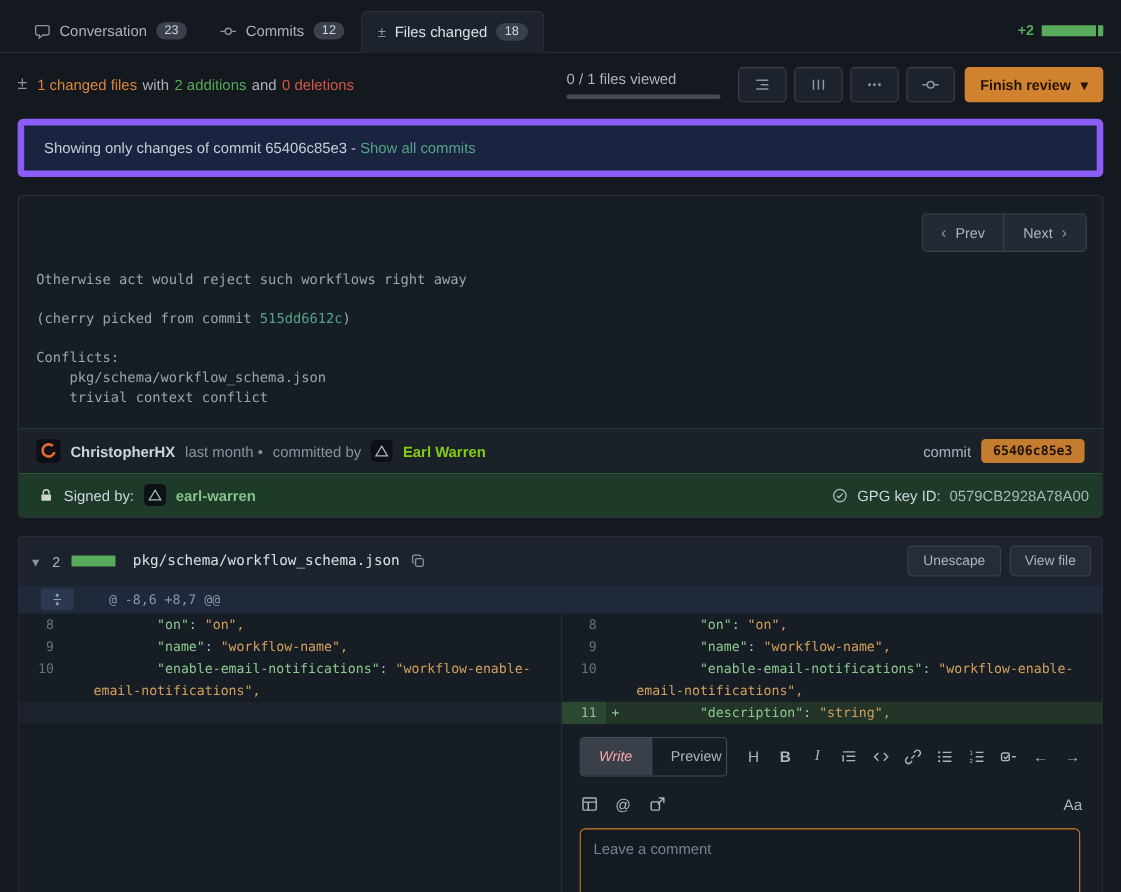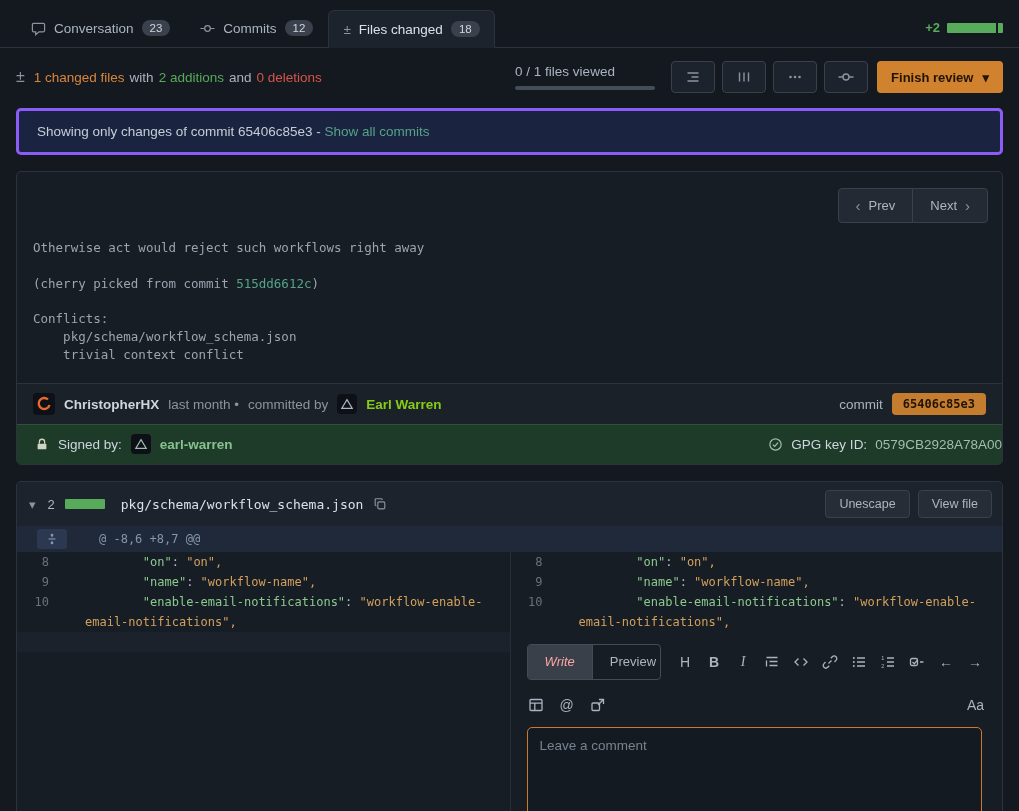--- a/index.html
+++ b/index.html
@@ -37,21 +37,21 @@
   .review-tools { margin-left:auto; display:flex; align-items:center; gap:7px; }
   .viewed { display:flex; flex-direction:column; align-items:flex-start; gap:7px; margin-right:9px; }
   .viewed .vtext { color:#aab4bf; }
   .viewed .vbar { width:140px; height:4px; border-radius:2px; background:#434c57; }
   .iconbtn { width:44px; height:32px; display:flex; align-items:center; justify-content:center;
              background:#1d232c; border:1px solid #3a414c; border-radius:4px; color:#8b949e; cursor:pointer; }
   .finish-btn { height:16px; display:flex; align-items:center; gap:9px; background:#d0822f; color:#211405;
                 font-weight:bold; font-size:13px; padding:16px 14px; border-radius:4px; cursor:pointer; margin-left:2px; }
 
   
-  .banner { margin:2px 0 16px; background:#1a2440; border:3px solid #8b5cf6; border-radius:5px;
+  .banner { margin:2px 0 16px; background:#1a2440; border:6px solid #8b5cf6; border-radius:5px;
             padding:13px 18px; color:#c6cdd5; }
   .teal-link { color:#55a387; cursor:pointer; text-decoration:none; }
 
   
   .commit-box { border:1px solid #2d333c; border-radius:5px; background:#171d24; overflow:hidden; }
   .commit-head { display:flex; align-items:flex-start; padding:16px 14px 0 16px; }
   .commit-title { font-size:16.5px; color:#d9e0e7; letter-spacing:.1px; }
   .title-check { color:#57ab5a; margin-left:8px; font-size:15px; }
   .pager { margin-left:auto; display:flex; }
   .pbtn { display:flex; align-items:center; gap:8px; background:#232a33; border:1px solid #3a414c;
@@ -66,21 +66,21 @@
   .avatar { width:22px; height:22px; border-radius:4px; background:#0d1117; display:flex;
             align-items:center; justify-content:center; flex:0 0 auto; }
   .avatar.small { width:20px; height:20px; }
   .author-name { font-weight:bold; color:#cdd6df; }
   .muted { color:#8b949e; }
   .committer-name { font-weight:bold; color:#84cc16; }
   .commit-word { margin-left:auto; color:#aab4bf; }
   .sha-badge { background:#c47d2f; color:#211405; font-family:"DejaVu Sans Mono", monospace;
                font-size:12px; font-weight:bold; padding:4px 11px; border-radius:4px; cursor:pointer; }
   .signed-row { display:flex; align-items:center; gap:9px; background:#1e3a29; border-top:1px solid #2c5438;
-                padding:9px 0 10px 18px; color:#cdd6df; }
+                padding:9px 12px 10px 18px; color:#cdd6df; }
   .signer-name { color:#87c28e; font-weight:bold; }
   .gpg-right { margin-left:auto; display:flex; align-items:center; gap:8px; }
   .gpg-key { color:#9fbfae; }
 
   
   .diff-box { margin-top:16px; border:1px solid #2d333c; border-bottom:none; border-radius:5px 5px 0 0;
               background:#171d24; overflow:hidden; }
   .file-head { display:flex; align-items:center; gap:10px; background:#1d232c; padding:8px 10px; }
   .chev-down { color:#8b949e; font-size:13px; padding:0 2px; cursor:pointer; }
   .fstat-num { color:#adb5bd; font-size:13px; }
@@ -340,20 +340,25 @@
           </div>
           <div class="crow">
             <div class="lnum">9</div>
             <div class="sign"></div>
             <div class="code"><span class="k">        "name"</span><span>: </span><span class="v">"workflow-name",</span></div>
           </div>
           <div class="crow">
             <div class="lnum">10</div>
             <div class="sign"></div>
             <div class="code"><span class="k">        "enable-email-notifications"</span><span>: </span><span class="v">"workflow-enable-email-notifications",</span></div>
+          </div>
+          <div class="crow add">
+            <div class="lnum">11</div>
+            <div class="sign">+</div>
+            <div class="code"><span class="k">        "description"</span><span>: </span><span class="v">"string",</span></div>
           </div>
 
           <div class="editor-area">
             <div class="ed-toolbar">
               <div class="seg">
                 <div class="wtab active">Write</div>
                 <div class="wtab">Preview</div>
               </div>
               <div class="fmt">
                 <div class="fmt-btn">H</div>

